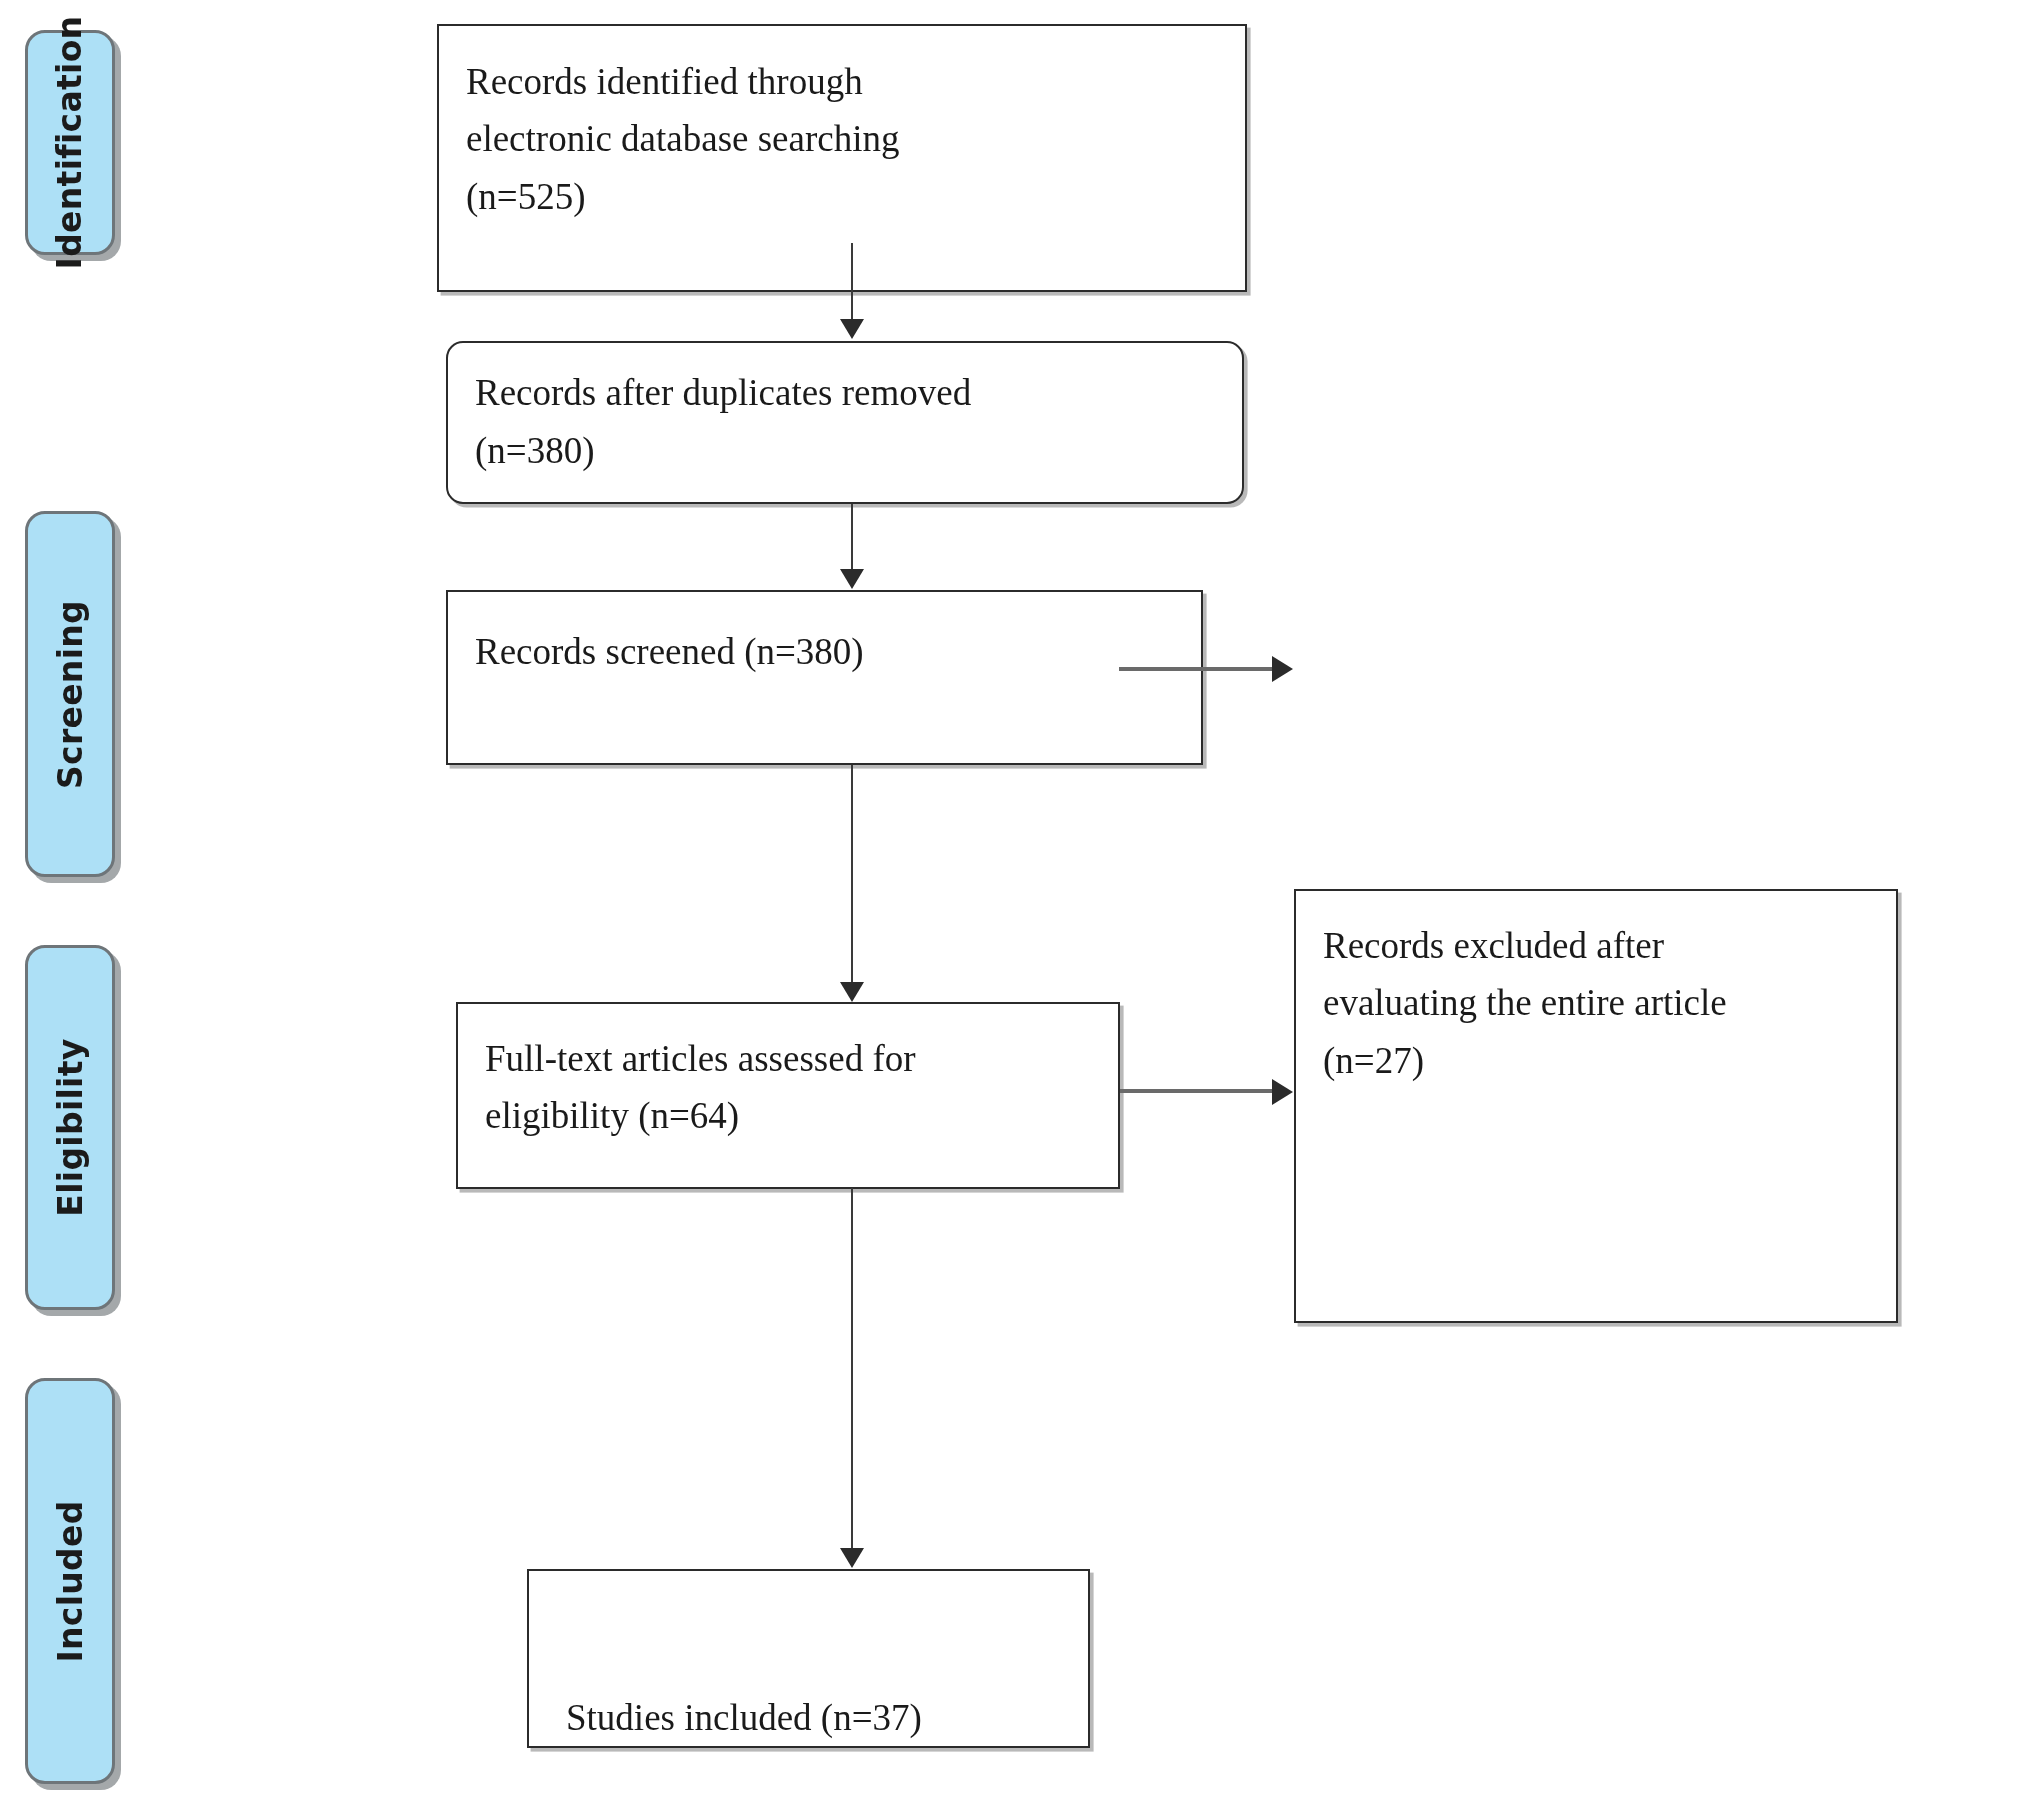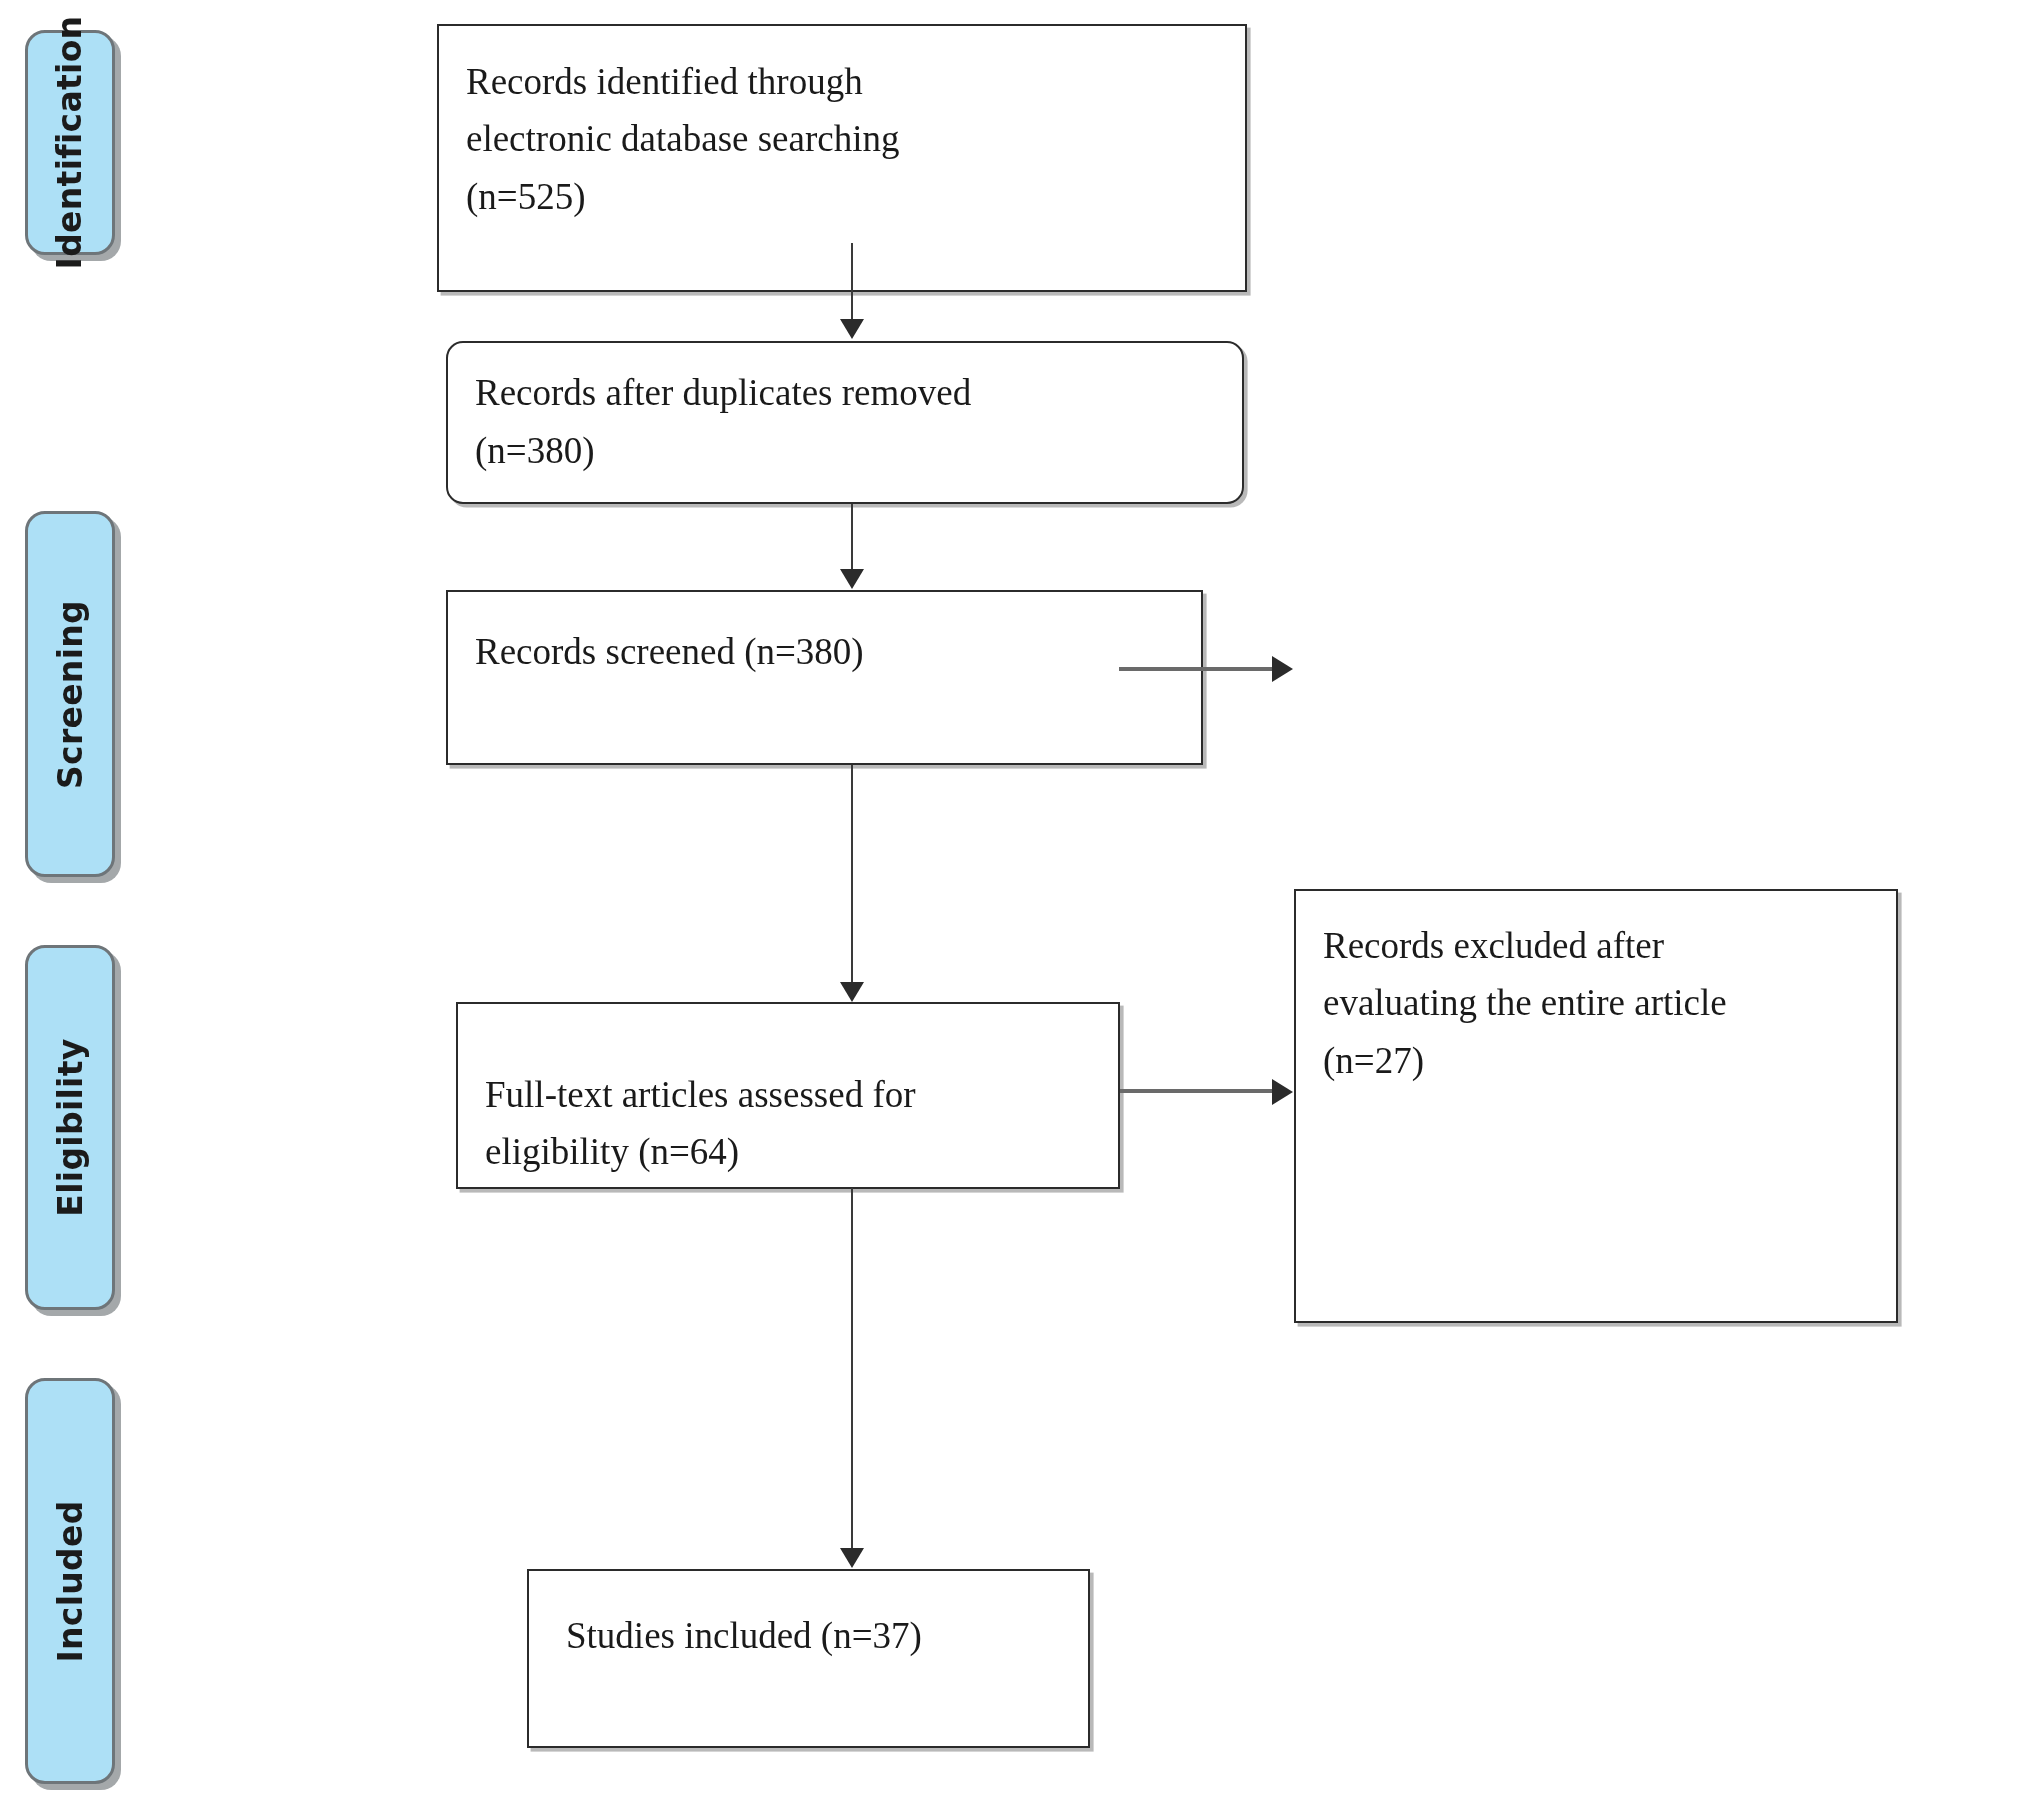--- a/index.html
+++ b/index.html
@@ -139,40 +139,40 @@
   </div>
 
   <div class="hline" style="left:1119px; top:667px; width:154px;"></div>
   <div class="arrow-right" style="left:1272px; top:656px;"></div>
 
 
   <div class="vline" style="left:851px; top:765px; height:218px;"></div>
   <div class="arrow-down" style="left:840px; top:982px;"></div>
 
   <div class="flow-box" style="left:456px; top:1002px; width:664px; height:187px;">
-    <div class="box-text" style="padding-top:26px;margin-top:36px;">
+    <div class="box-text" style="padding-top:26px;">
       <div>Full-text articles assessed for</div>
       <div>eligibility (n=64)</div>
     </div>
   </div>
 
   <div class="hline" style="left:1120px; top:1089px; width:153px;"></div>
   <div class="arrow-right" style="left:1272px; top:1079px;"></div>
 
   <div class="flow-box" style="left:1294px; top:889px; width:604px; height:434px;">
     <div class="box-text" style="padding-top:26px;">
       <div>Records excluded after</div>
       <div>evaluating the entire article</div>
       <div>(n=27)</div>
     </div>
   </div>
 
   <div class="vline" style="left:851px; top:1188px; height:360px;"></div>
   <div class="arrow-down" style="left:840px; top:1548px;"></div>
 
-  <div class="flow-box" style="left:527px; top:1569px; width:563px; height:179px;">
+  <div class="flow-box" style="left:527px; top:1569px; width:563px; height:179px;align-items:flex-end;">
     <div class="box-text" style="padding-top:36px; padding-left:37px;">
       <div>Studies included (n=37)</div>
     </div>
   </div>
 
 </div>
 
 
 </body></html>

